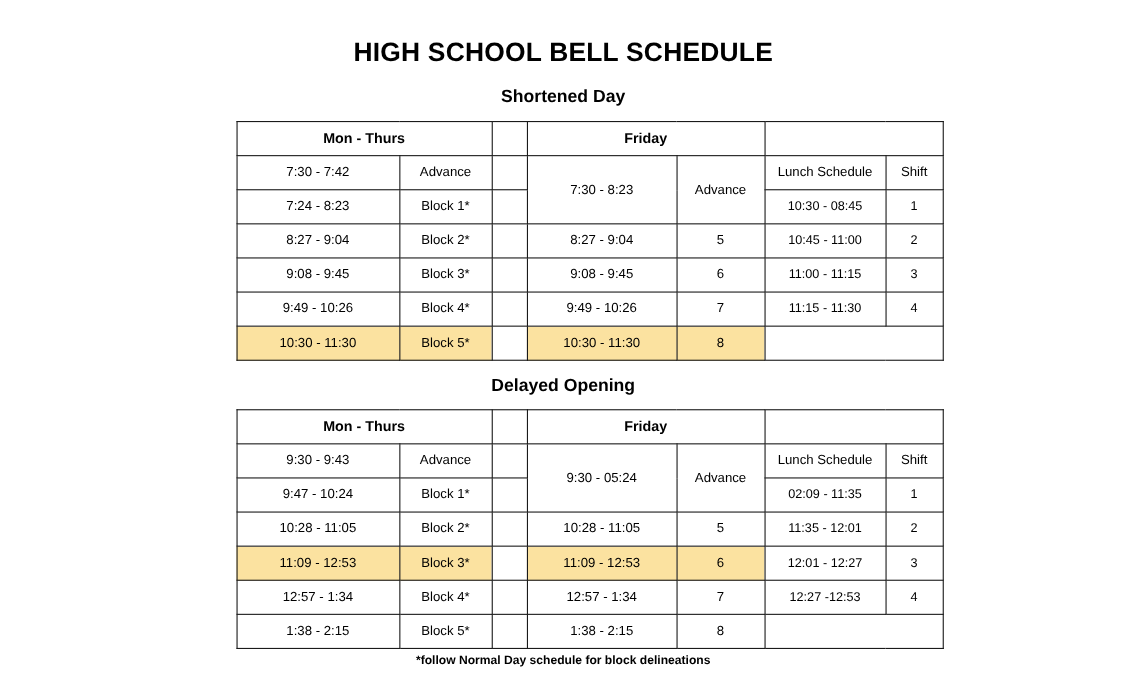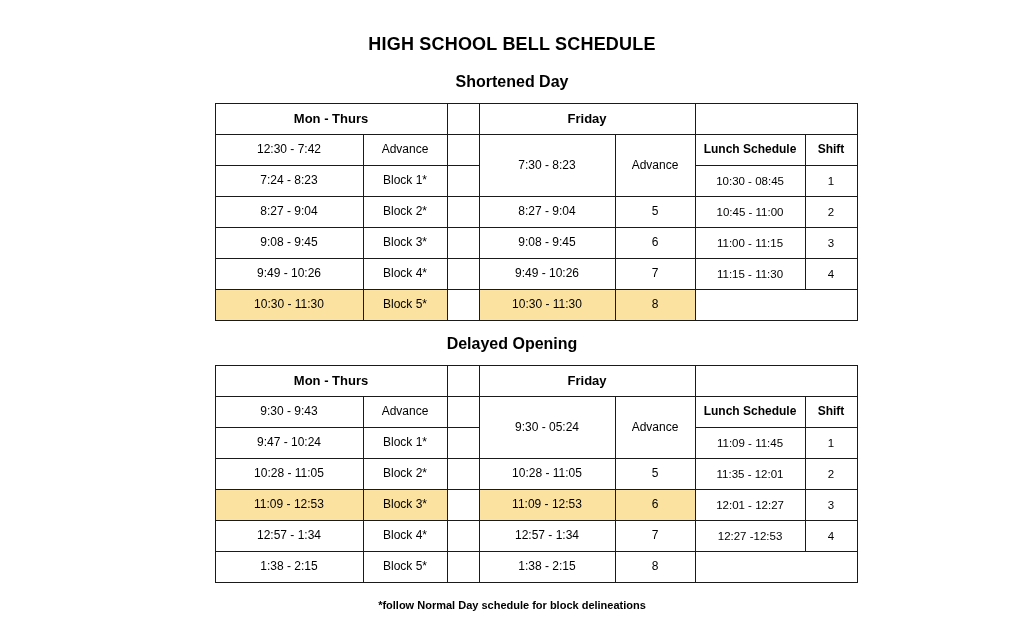--- a/index.html
+++ b/index.html
@@ -11,21 +11,21 @@
     width: 1024px;
     height: 622px;
     font-family: "Liberation Sans", sans-serif;
     color: #000000;
     overflow: hidden;
     position: relative;
   }
 
   .page-title {
     text-align: center;
-    font-size: 18px;
+    font-size: 24px;
     font-weight: bold;
     letter-spacing: 0.2px;
     margin: 0;
     padding-top: 34px;
   }
 
   .section-title {
     text-align: center;
     font-size: 16px;
     font-weight: bold;
@@ -64,35 +64,35 @@
   td.spacer-head {
     border: 1.5px solid #1a1a1a;
     background: #ffffff;
   }
 
   .hdr {
     font-weight: bold;
     font-size: 13px;
   }
   .hdr-sub {
-    font-weight: bold;
+    font-weight: normal;
     font-size: 12px;
   }
   .hl {
     background: #fbe2a0 !important;
   }
   .sm {
     font-size: 11.5px;
   }
 
   .footnote {
     text-align: center;
     font-size: 11px;
     font-weight: bold;
-    margin: 12px;
+    margin: 1px;
     padding-top: 4px;
   }
 
   .gap-a { height: 18px; }
   .gap-b { height: 12px; }
   .gap-c { height: 14px; }
 </style>
 </head>
 <body>
 
@@ -117,21 +117,21 @@
   <tbody>
 
     <tr>
       <td class="hdr" colspan="2">Mon - Thurs</td>
       <td class="spacer-head"></td>
       <td class="hdr" colspan="2">Friday</td>
       <td colspan="2"></td>
     </tr>
 
     <tr>
-      <td>12:30 - 7:42</td>
+      <td>7:30 - 7:42</td>
       <td>Advance</td>
       <td class="spacer"></td>
       <td rowspan="2">7:30 - 8:23</td>
       <td rowspan="2">Advance</td>
       <td class="hdr-sub">Lunch Schedule</td>
       <td class="hdr-sub">Shift</td>
     </tr>
 
     <tr>
       <td>7:24 - 8:23</td>
@@ -215,21 +215,21 @@
       <td rowspan="2">9:30 - 05:24</td>
       <td rowspan="2">Advance</td>
       <td class="hdr-sub">Lunch Schedule</td>
       <td class="hdr-sub">Shift</td>
     </tr>
 
     <tr>
       <td>9:47 - 10:24</td>
       <td>Block 1*</td>
       <td class="spacer"></td>
-      <td class="sm">11:09 - 11:45</td>
+      <td class="sm">02:09 - 11:35</td>
       <td class="sm">1</td>
     </tr>
 
     <tr>
       <td>10:28 - 11:05</td>
       <td>Block 2*</td>
       <td class="spacer"></td>
       <td>10:28 - 11:05</td>
       <td>5</td>
       <td class="sm">11:35 - 12:01</td>

